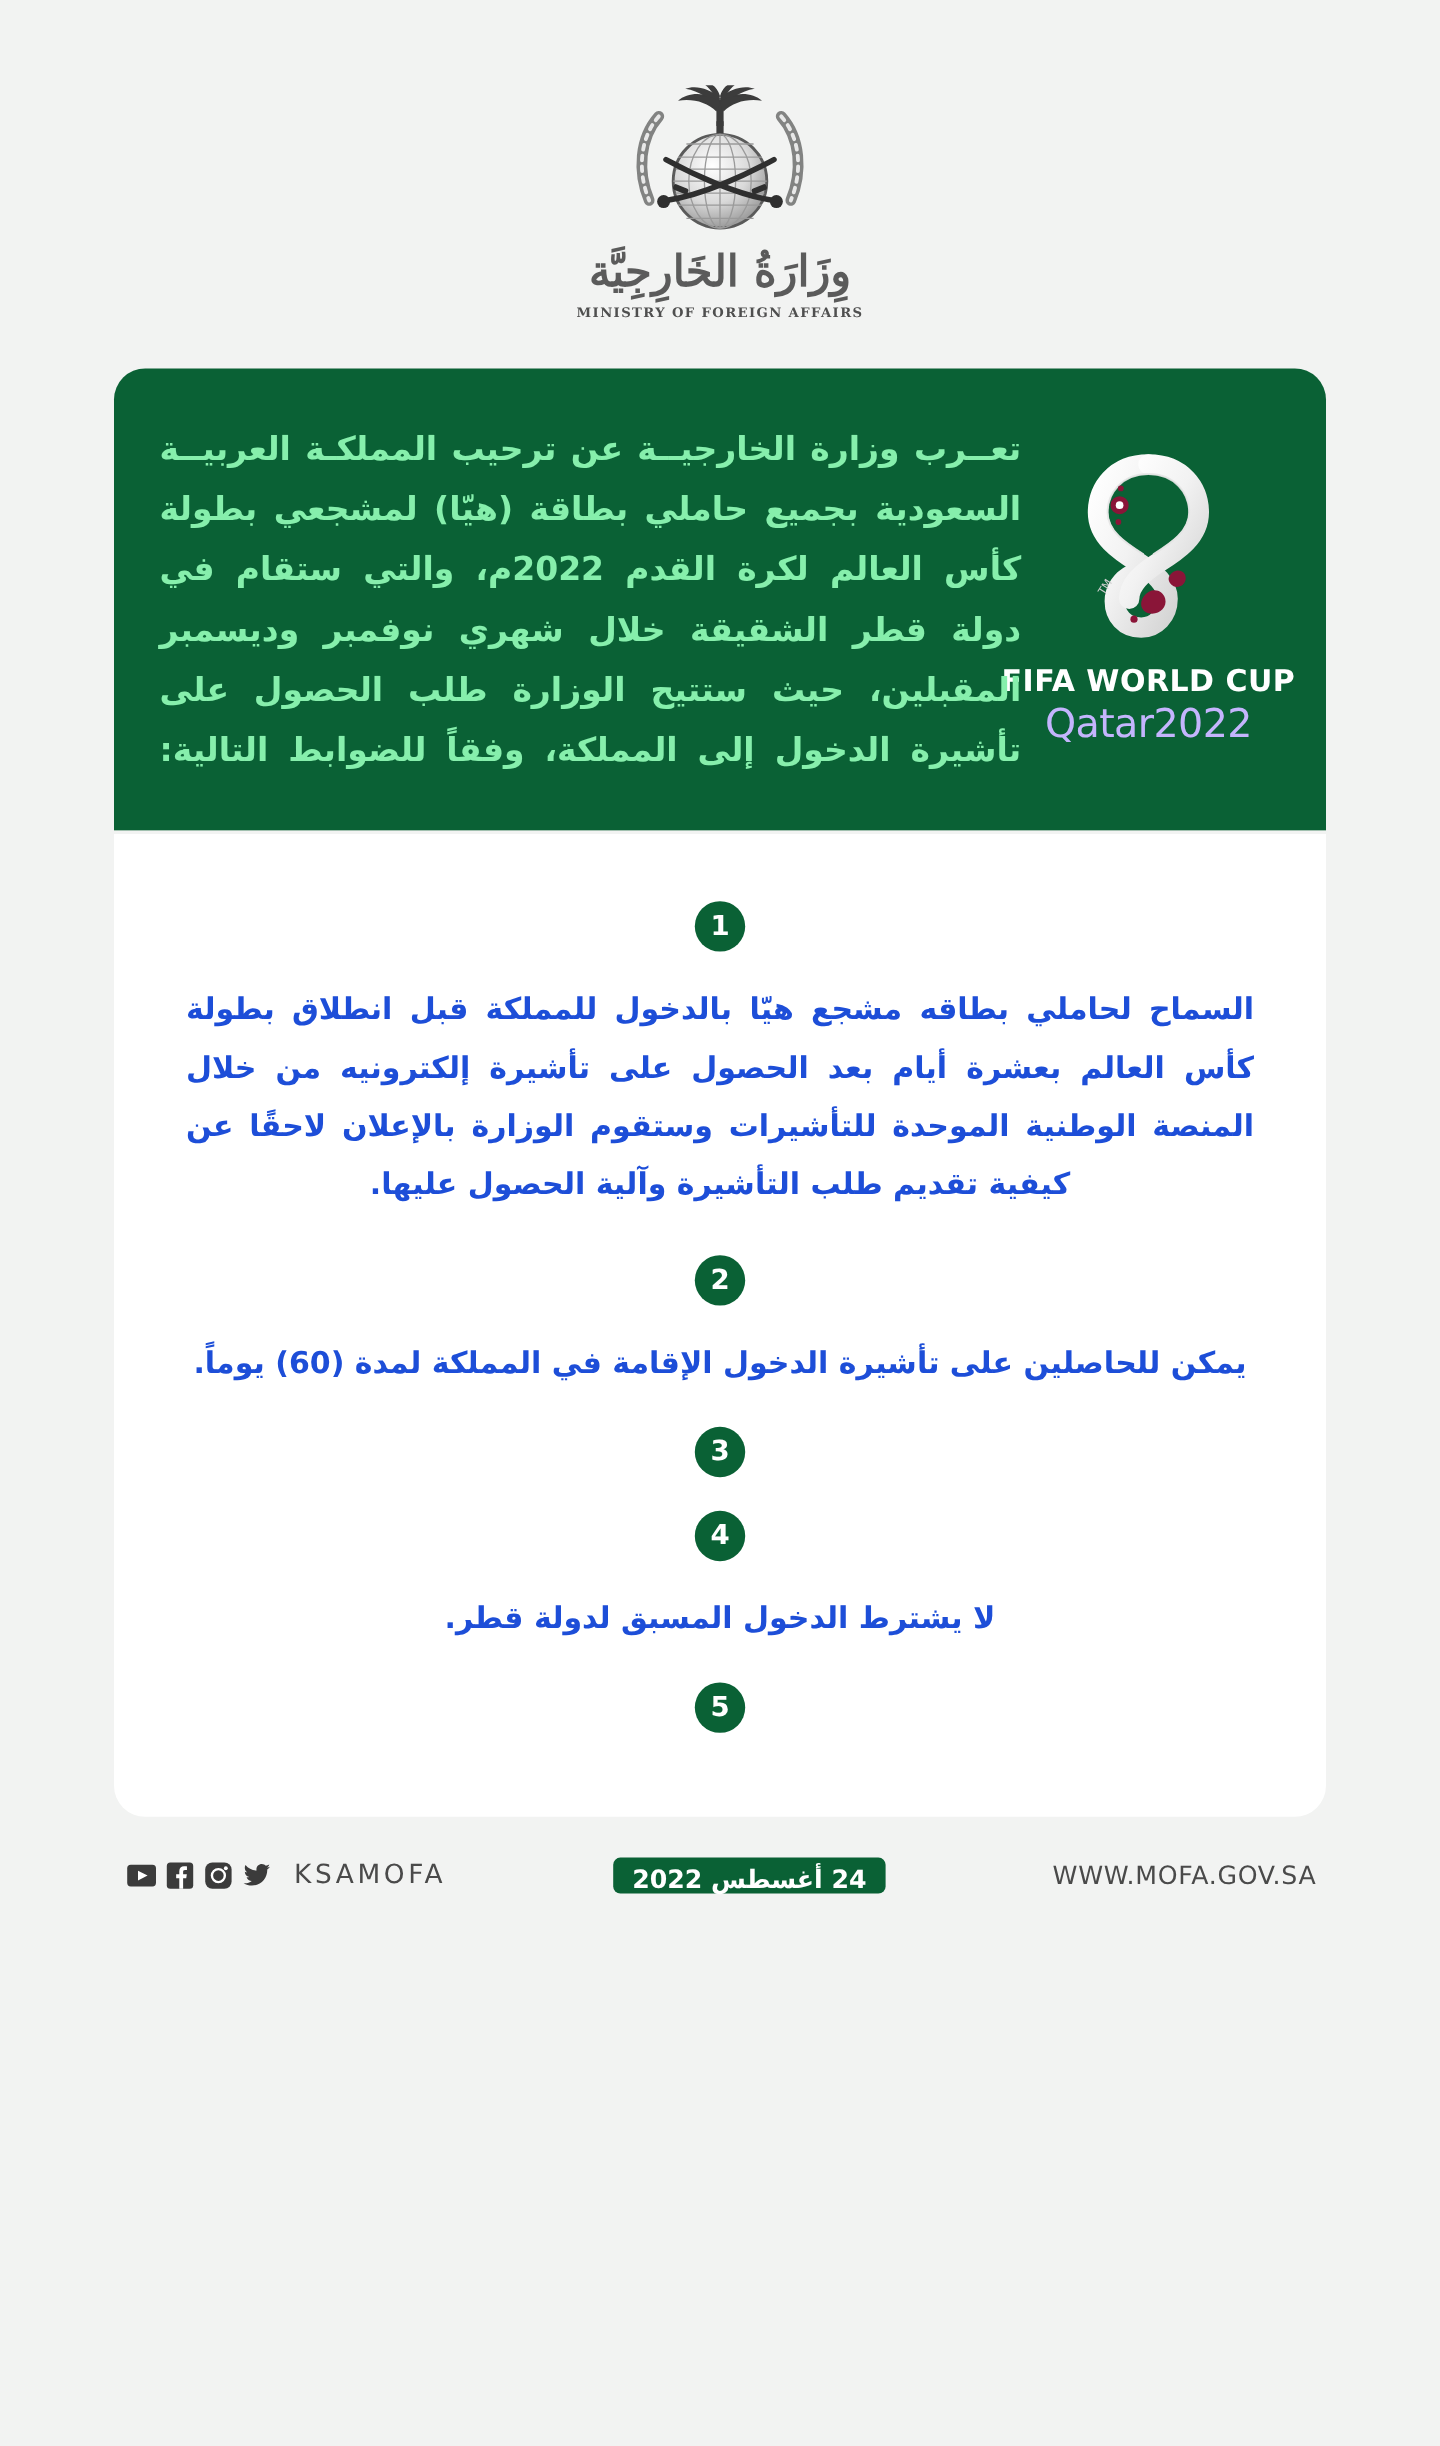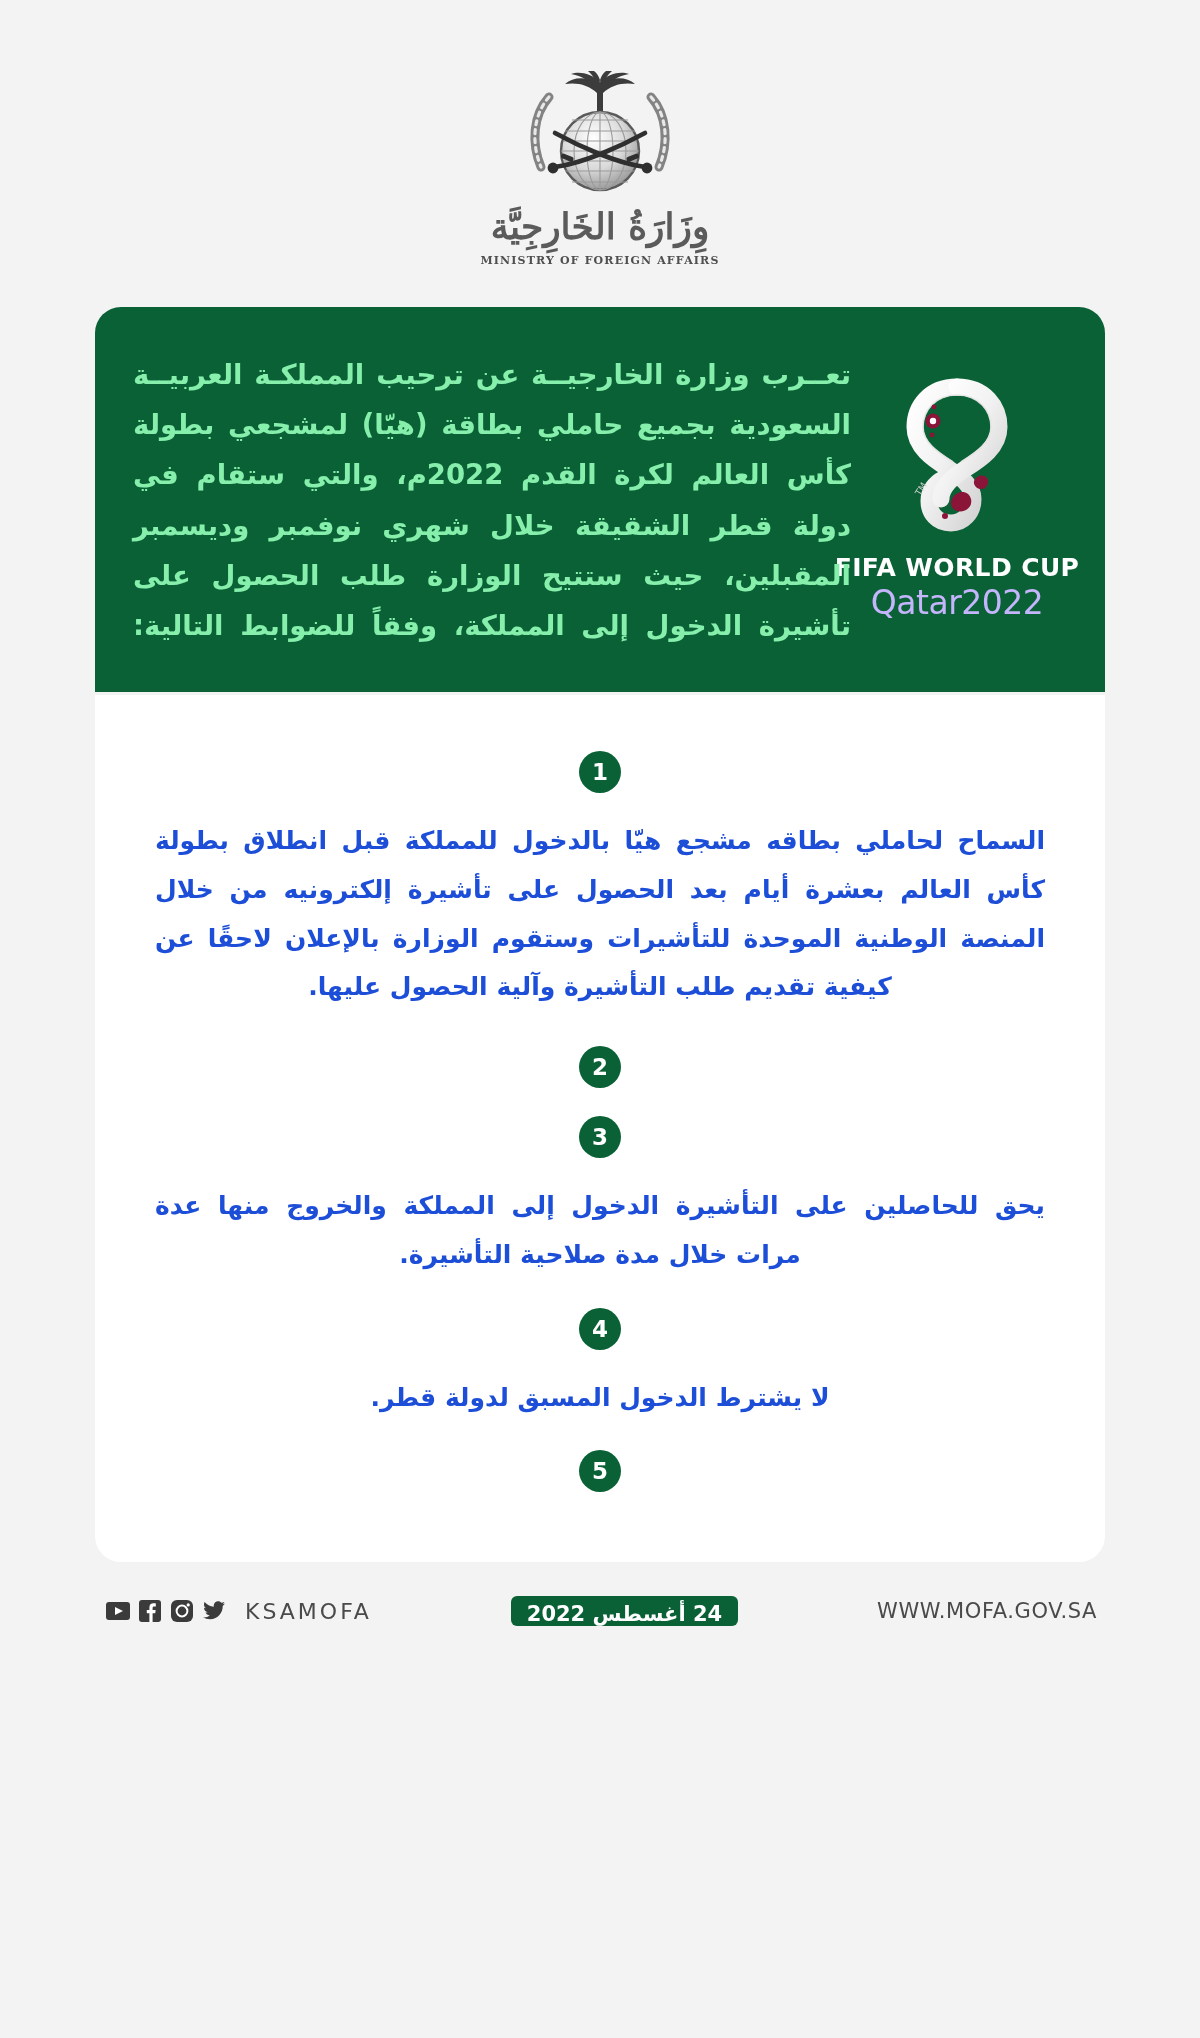--- a/index.html
+++ b/index.html
@@ -332,25 +332,25 @@
 
     <div class="body-white">
 
       <div class="item gap-1">
         <div class="badge">1</div>
         <div class="item-text justified">السماح لحاملي بطاقه مشجع هيّا بالدخول للمملكة قبل انطلاق بطولة كأس العالم بعشرة أيام بعد الحصول على تأشيرة إلكترونيه من خلال المنصة الوطنية الموحدة للتأشيرات وستقوم الوزارة بالإعلان لاحقًا عن كيفية تقديم طلب التأشيرة وآلية الحصول عليها.</div>
       </div>
 
       <div class="item gap-n">
         <div class="badge">2</div>
+        <div class="item-text centered">يمكن للحاصلين على تأشيرة الدخول الإقامة في المملكة لمدة (60) يوماً.</div>
       </div>
 
       <div class="item gap-n">
         <div class="badge">3</div>
-        <div class="item-text justified">يحق للحاصلين على التأشيرة الدخول إلى المملكة والخروج منها عدة مرات خلال مدة صلاحية التأشيرة.</div>
       </div>
 
       <div class="item gap-n">
         <div class="badge">4</div>
         <div class="item-text centered">لا يشترط الدخول المسبق لدولة قطر.</div>
       </div>
 
       <div class="item">
         <div class="badge">5</div>
       </div>

